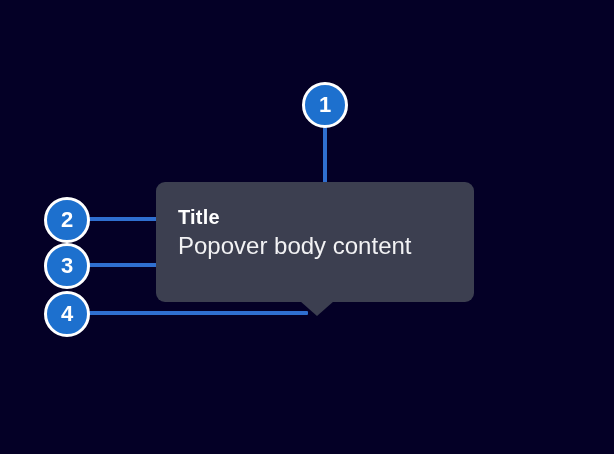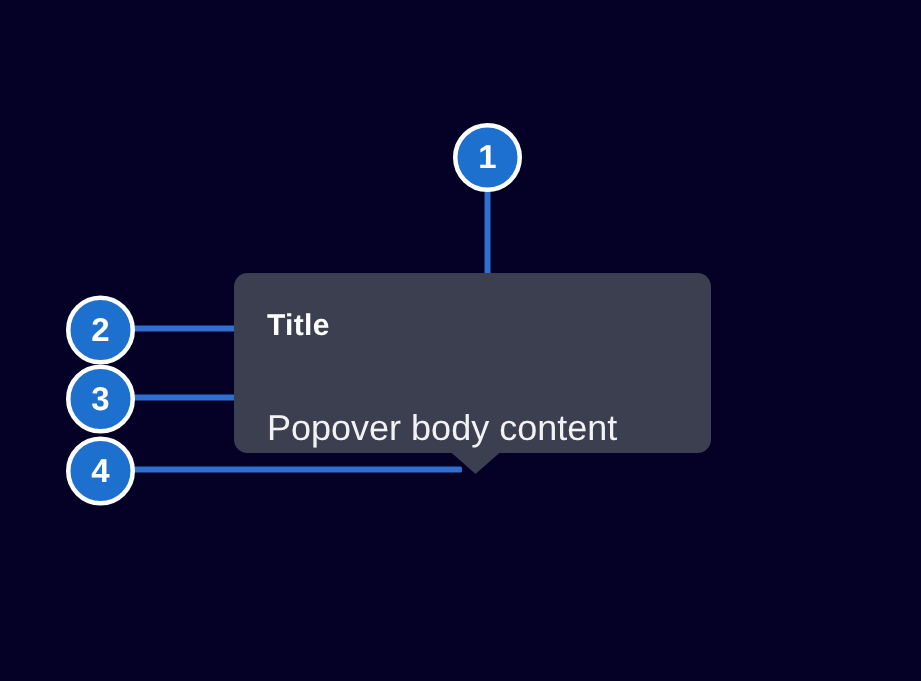--- a/index.html
+++ b/index.html
@@ -42,21 +42,20 @@
     text-align: right;
   }
   .popover-body {
     position: absolute;
     left: 22px;
     top: 50px;
     font-size: 24px;
     font-weight: normal;
     color: #f2f2f4;
     white-space: nowrap;
-    margin-top: 40px;
   }
   .popover-arrow {
     position: absolute;
     left: 144px;
     top: 119px;
     width: 0;
     height: 0;
     border-left: 17px solid transparent;
     border-right: 17px solid transparent;
     border-top: 15px solid #3c3f50;

